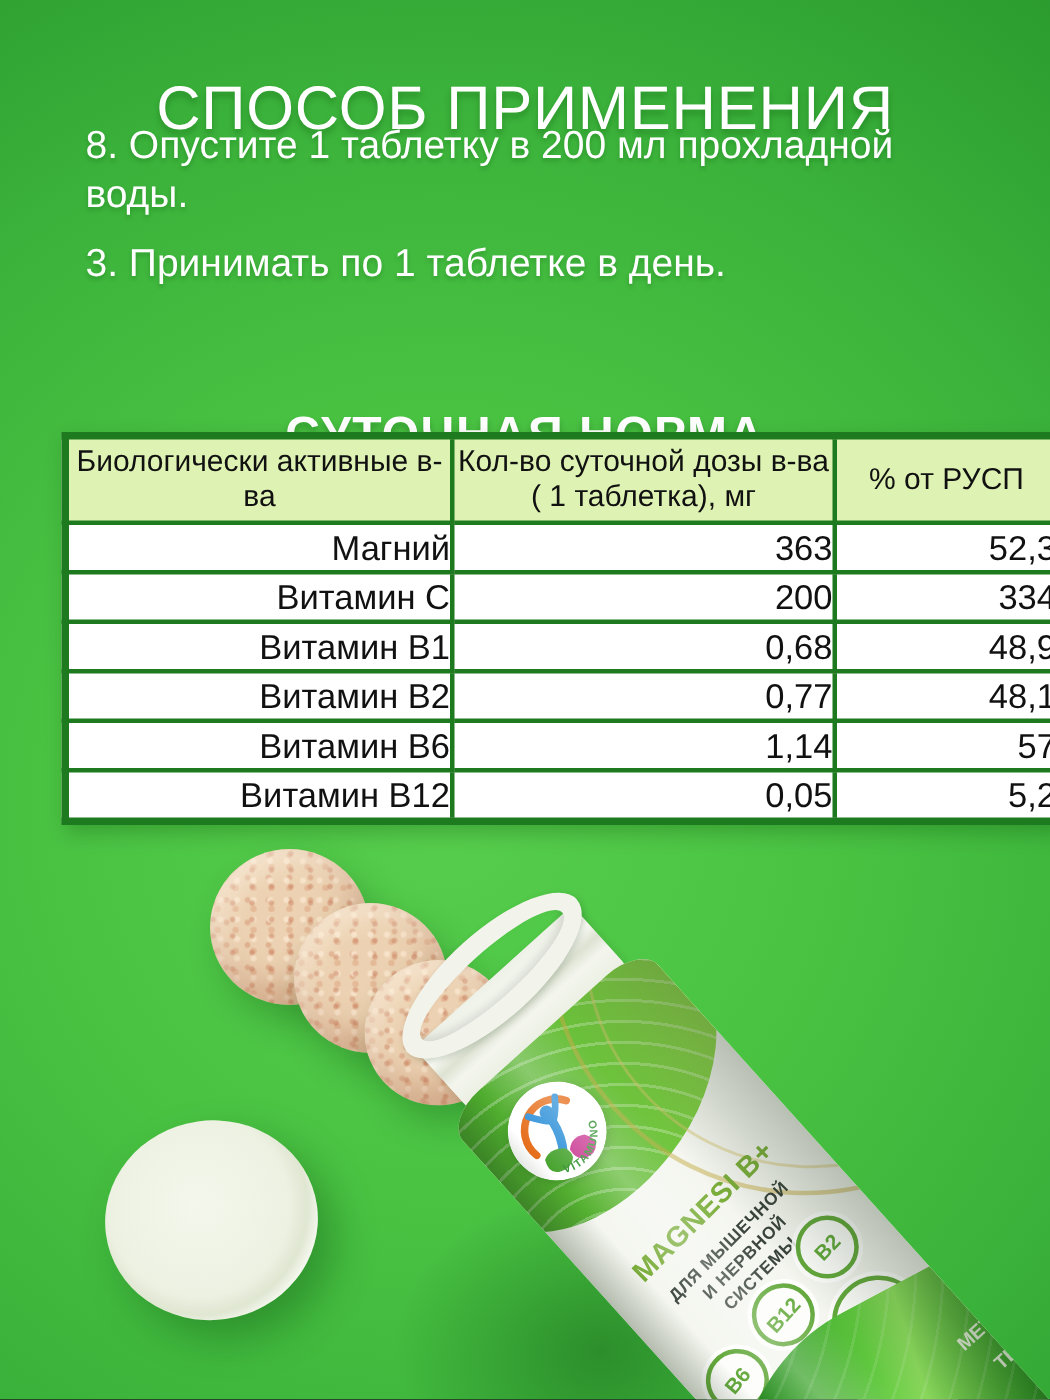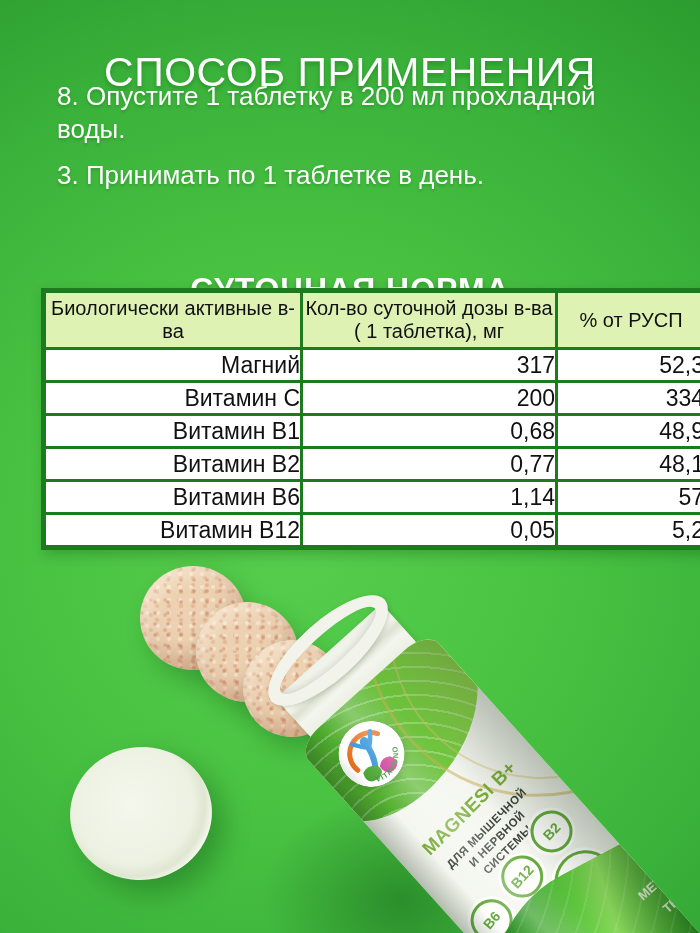--- a/index.html
+++ b/index.html
@@ -149,21 +149,21 @@
     <thead>
       <tr>
         <th class="col1">Биологически активные в-ва</th>
         <th class="col2">Кол-во суточной дозы в-ва ( 1 таблетка), мг</th>
         <th class="col3">% от РУСП</th>
       </tr>
     </thead>
     <tbody>
       <tr>
         <td>Магний</td>
-        <td>317</td>
+        <td>363</td>
         <td>52,3</td>
       </tr>
       <tr>
         <td>Витамин C</td>
         <td>200</td>
         <td>334</td>
       </tr>
       <tr>
         <td>Витамин B1</td>
         <td>0,68</td>

